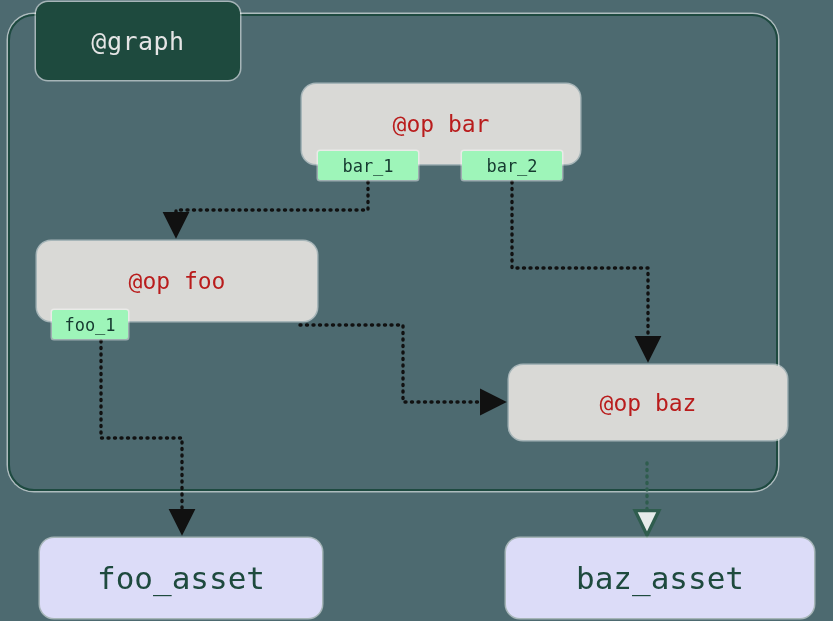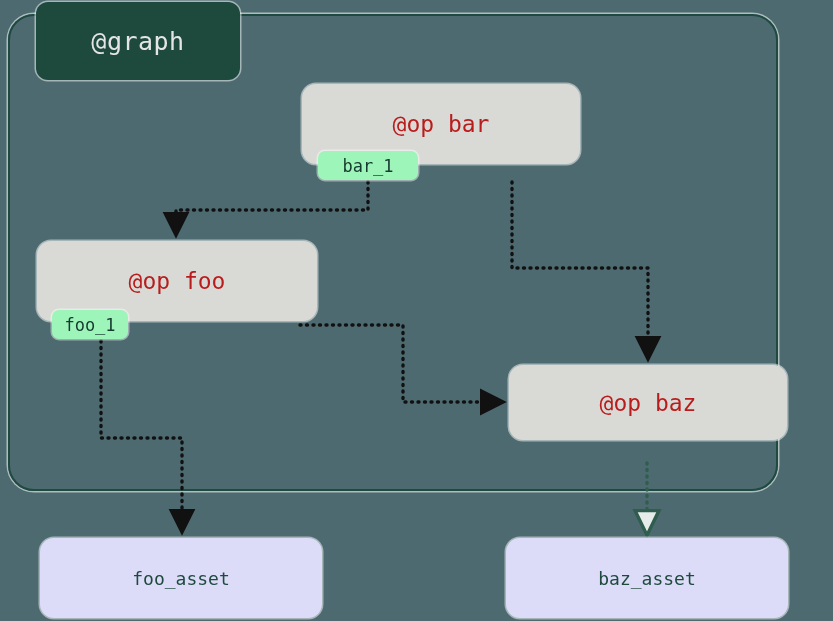--- a/index.html
+++ b/index.html
@@ -64,54 +64,54 @@
     display: flex;
     align-items: center;
     justify-content: center;
     color: #b91c1c;
     font-size: 23px;
     box-shadow: 0 0 0 1.5px rgba(255,255,255,0.5);
   }
   .port {
     position: absolute;
     background: #9ef5b9;
-    border-radius: 7px;
+    border-radius: 2px;
     height: 29px;
     display: flex;
     align-items: center;
     justify-content: center;
     color: #163a30;
     font-size: 17px;
     box-shadow: 0 0 0 1.5px rgba(255,255,255,0.45);
   }
   .asset-node {
     position: absolute;
     background: #dcdcf8;
     border-radius: 14px;
     display: flex;
     align-items: center;
     justify-content: center;
     color: #1e4a3e;
-    font-size: 18px;
+    font-size: 31px;
     box-shadow: 0 0 0 1.5px rgba(255,255,255,0.5);
   }
   
   #node-bar   { left: 302px; top: 84px;  width: 278px; height: 80px; }
   #port-bar-1 { left: 318px; top: 151px; width: 100px; }
   #port-bar-2 { left: 462px; top: 151px; width: 100px; }
 
   #node-foo   { left: 37px;  top: 241px; width: 280px; height: 80px; text-align: center; }
   #port-foo-1 { left: 52px;  top: 310px; width: 76px; }
   #port-foo-2 { left: 198px; top: 310px; width: 98px; }
 
   #node-baz   { left: 509px; top: 365px; width: 278px; height: 75px; align-items: center; }
   #port-baz-1 { left: 598px; top: 432px; width: 98px; }
 
   #asset-foo  { left: 40px;  top: 538px; width: 282px; height: 80px; }
-  #asset-baz  { left: 506px; top: 538px; width: 282px; height: 80px; }
+  #asset-baz  { left: 506px; top: 538px; width: 308px; height: 80px; }
 </style>
 </head>
 <body>
 
 <div id="canvas">
 
   <div class="graph-container"></div>
   <div class="graph-label">@graph</div>
 
   <svg class="edges" viewBox="0 0 833 621">
@@ -142,20 +142,21 @@
 
     <g>
       <path d="M647,463 L647,529" fill="none" stroke="#2f5d4e" stroke-width="3.4" stroke-dasharray="1 5.5" stroke-linecap="round" marker-end="url(#arrow-hollow)"></path>
     </g>
   </svg>
 
   <div class="op-node" id="node-bar">
     <span>@op bar</span>
   </div>
   <div class="port" id="port-bar-1">bar_1</div>
+  <div class="port" id="port-bar-2">bar_2</div>
 
   <div class="op-node" id="node-foo">
     <span>@op foo</span>
   </div>
   <div class="port" id="port-foo-1">foo_1</div>
 
   <div class="op-node" id="node-baz">
     <span>@op baz</span>
   </div>
 

